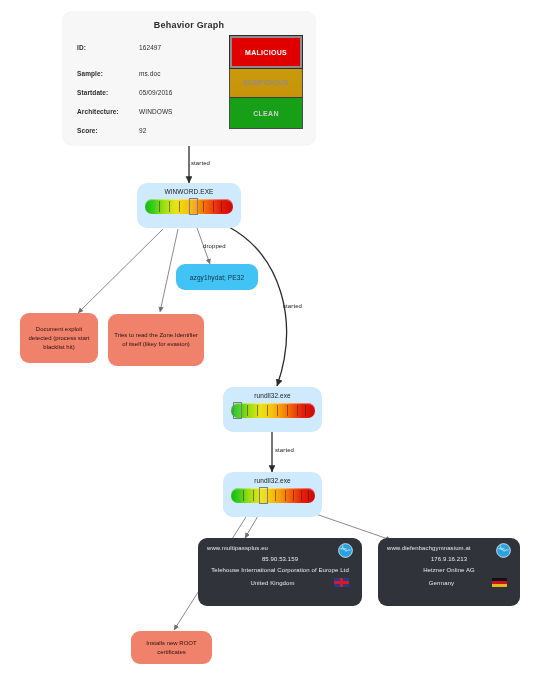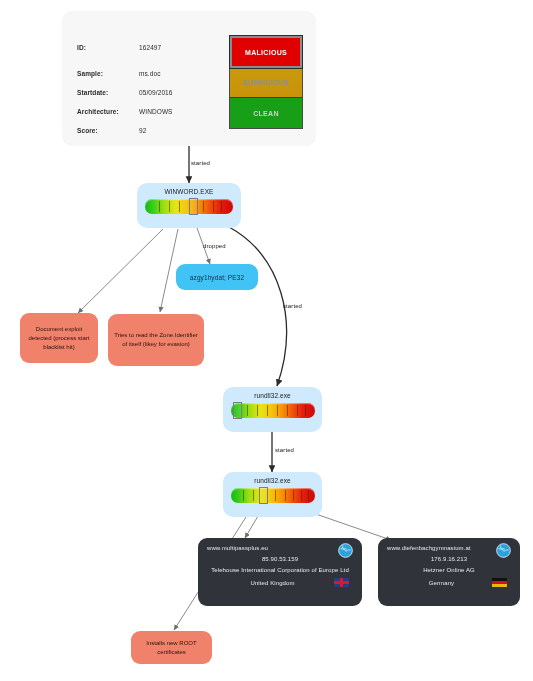--- a/index.html
+++ b/index.html
@@ -310,20 +310,21 @@
     <path d="M272,432 L272,472" stroke="#2b2b2b" stroke-width="1.3" fill="none" marker-end="url(#ahd)"></path>
 
     <path d="M258,516 L245,538" stroke="#8a8a8a" stroke-width="1" fill="none" marker-end="url(#ah)"></path>
 
     <path d="M310,512 L391,540" stroke="#8a8a8a" stroke-width="1" fill="none" marker-end="url(#ah)"></path>
 
     <path d="M246,517 L174,630" stroke="#8a8a8a" stroke-width="1" fill="none" marker-end="url(#ah)"></path>
   </svg>
 
   <div class="header-panel">
+    <div class="header-title">Behavior Graph</div>
 
     <div class="meta-table">
       <div class="meta-row tall">
         <span class="meta-key">ID:</span>
         <span class="meta-val">162497</span>
       </div>
       <div class="meta-row">
         <span class="meta-key">Sample:</span>
         <span class="meta-val">ms.doc</span>
       </div>

